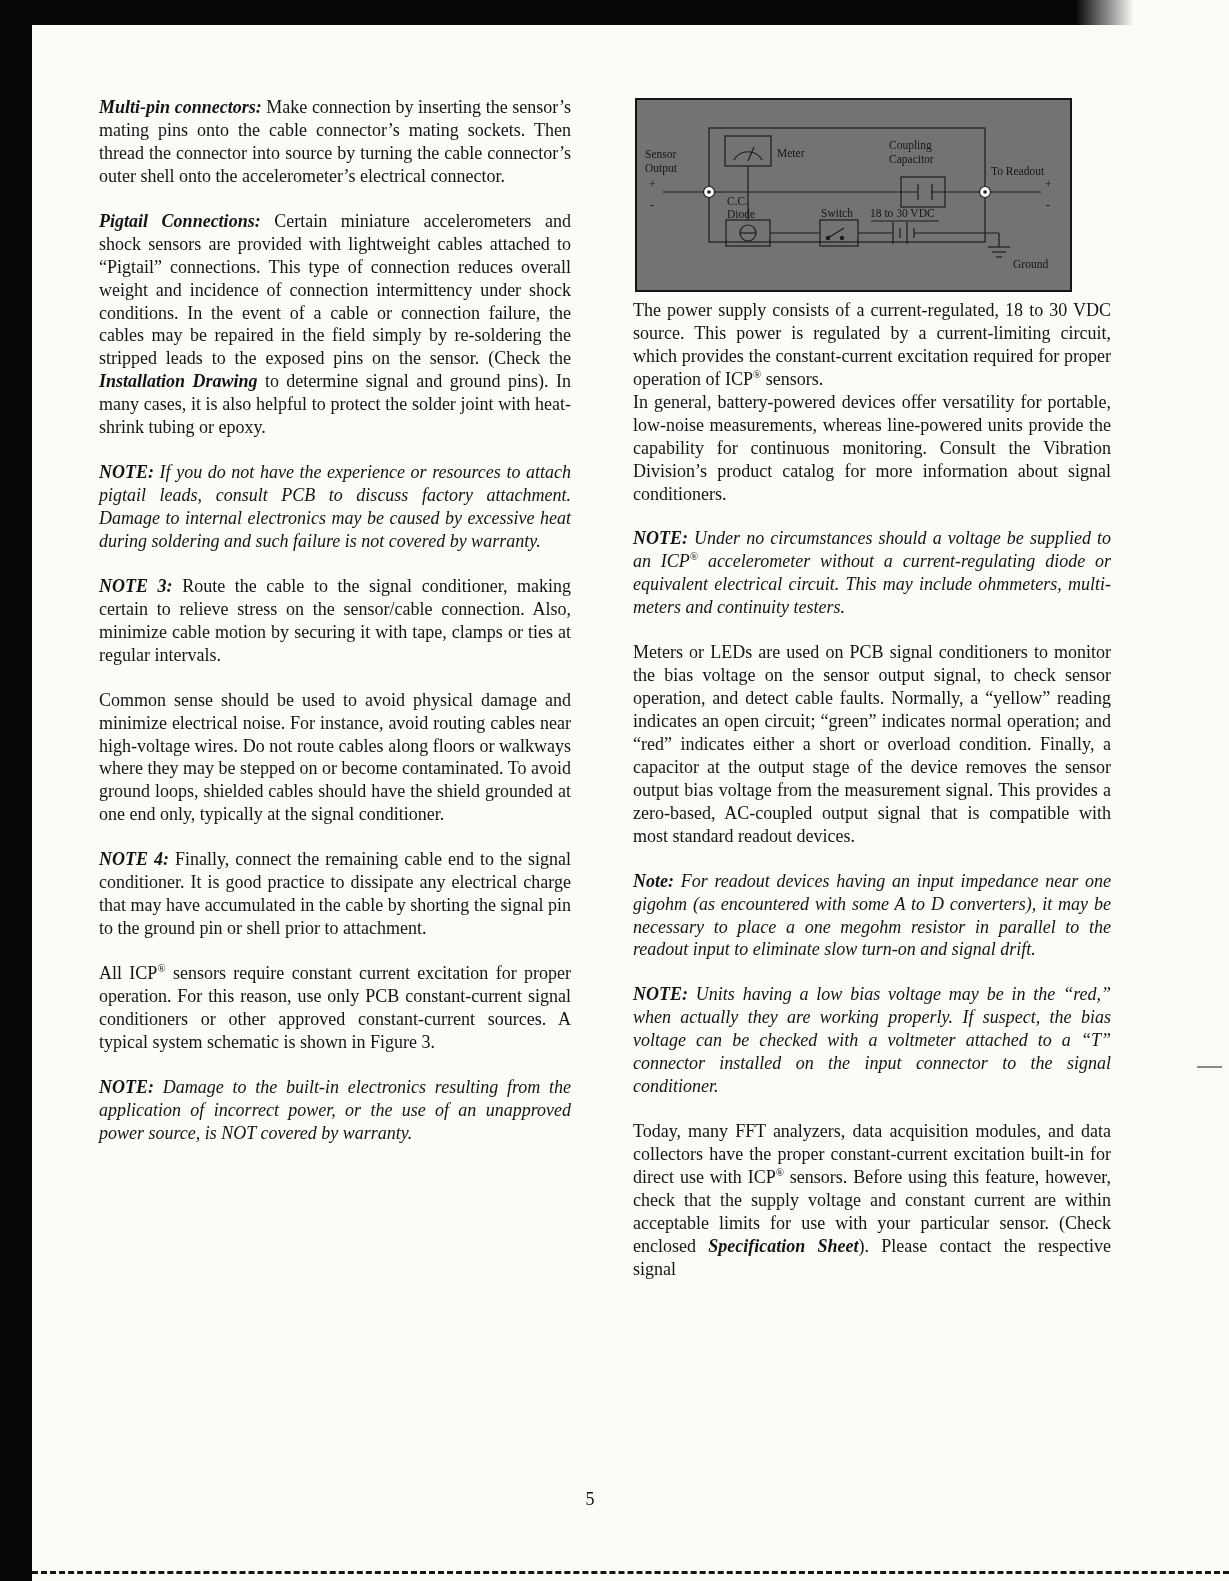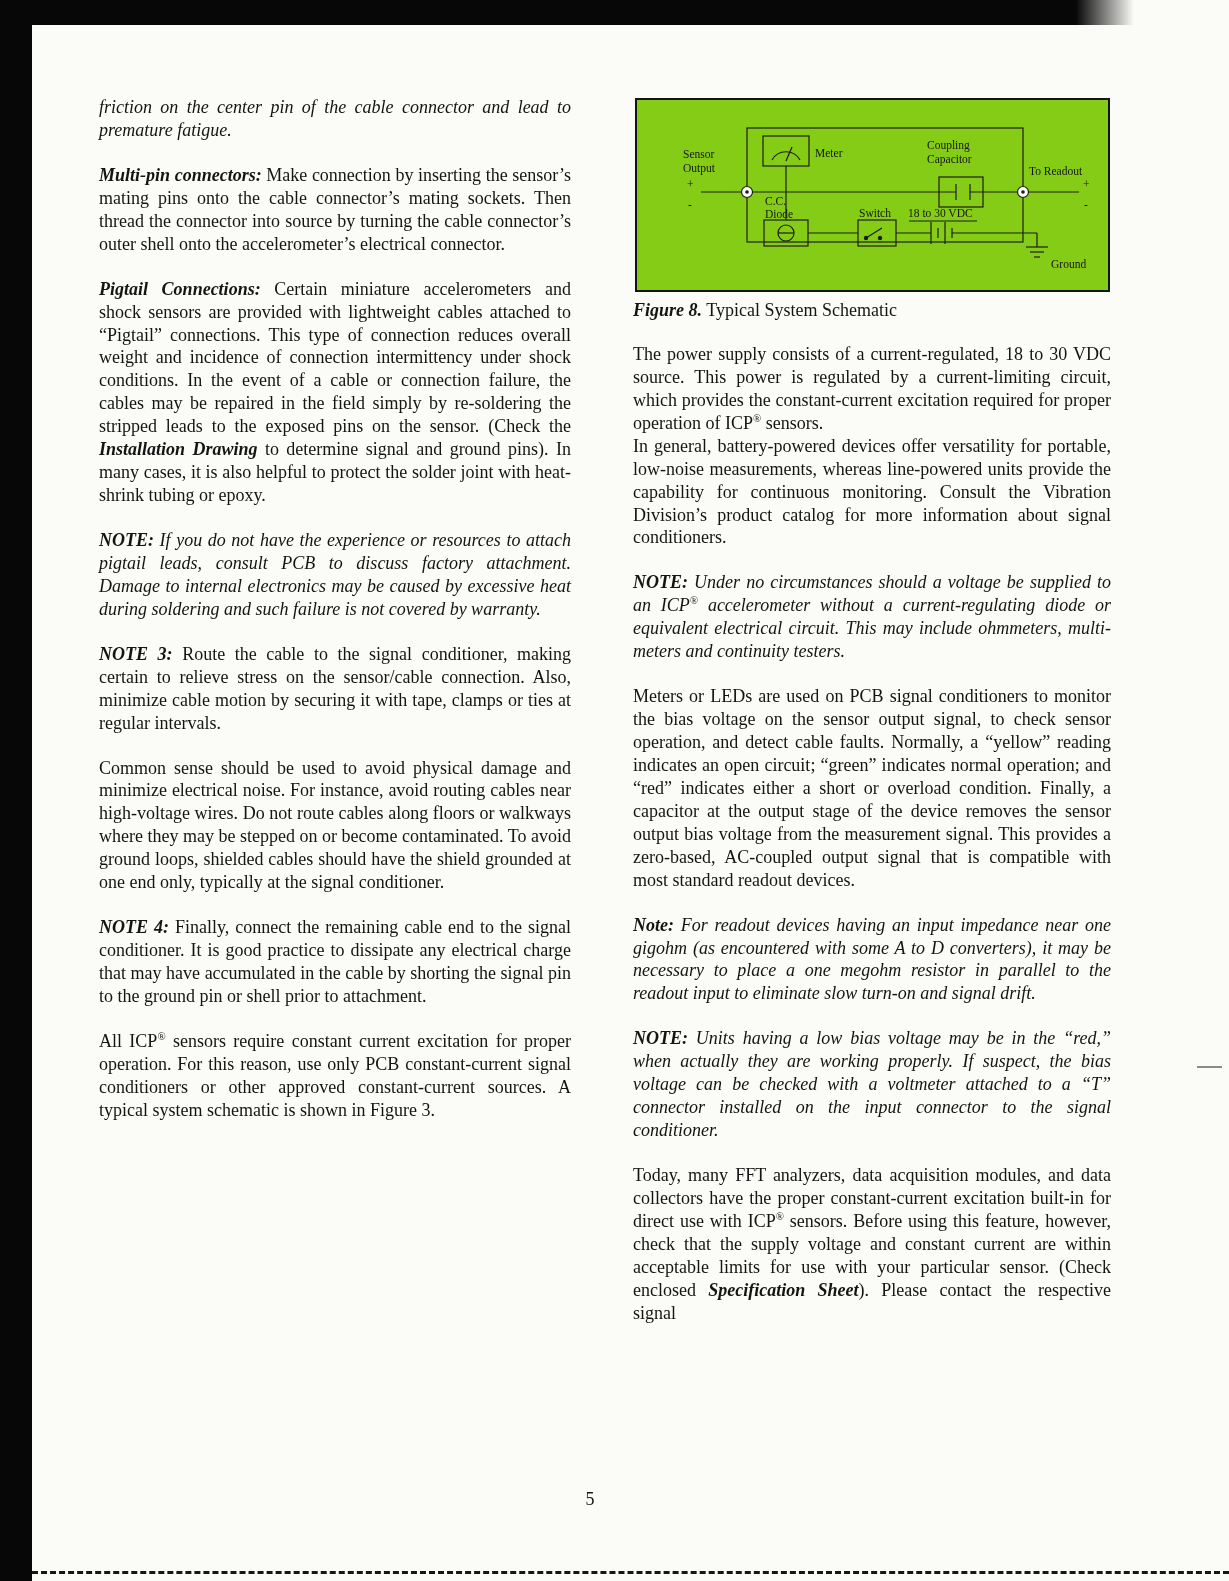--- a/index.html
+++ b/index.html
@@ -15,46 +15,46 @@
   .artifact-dash { position:absolute; left:1197px; top:1066px; width:25px; height:2px; background:#8a8a8a; }
 
   .col { position:absolute; top:96px; font-size:18px; line-height:1.275; text-align:justify; }
   .col-left  { left:99px;  width:472px; }
   .col-right { left:633px; width:478px; }
   .para { margin:0 0 22px 0; }
   .b { font-weight:bold;font-style:italic; }
   .i { font-style:italic; }
   sup { font-size:0.6em; line-height:0; }
 
-  .figure-box { width:433px; height:190px; border:2px solid #141414; background:#84cc16; margin:2px 0 7px 2px;padding-left:38px; }
+  .figure-box { width:433px; height:190px; border:2px solid #141414; background:#737373; margin:2px 0 7px 2px; }
   .schematic { display:block; }
   .fig-caption { margin:0 0 21px 0; text-align:left; }
   .sch-label text { font-family:"Liberation Serif", serif; font-size:11.5px; }
 
   .page-number { position:absolute; left:0; top:1489px; width:1180px; text-align:center; font-size:18px; }
 </style>
 </head>
 <body>
 
 <div class="page">
 
   <div class="scan-left"></div>
   <div class="scan-top"></div>
   <div class="scan-bottom"></div>
   <div class="artifact-dash"></div>
 
   <div class="col col-left">
-    <p class="para"><span class="i">friction on the center pin of the cable connector and lead to premature fatigue.</span></p>
     <p class="para"><span class="b">Multi-pin connectors:</span><span> Make connection by inserting the sensor’s mating pins onto the cable connector’s mating sockets.  Then thread the connector into source by turning the cable connector’s outer shell onto the accelerometer’s electrical connector.</span></p>
     <p class="para"><span class="b">Pigtail Connections:</span><span> Certain miniature accelerometers and shock sensors are provided with lightweight cables attached to “Pigtail” connections.  This type of connection reduces overall weight and incidence of connection intermittency under shock conditions.  In the event of a cable or connection failure, the cables may be repaired in the field simply by re-soldering the stripped leads to the exposed pins on the sensor.  (Check the </span><span class="b">Installation Drawing</span><span> to determine signal and ground pins).  In many cases, it is also helpful to protect the solder joint with heat-shrink tubing or epoxy.</span></p>
     <p class="para"><span class="b">NOTE:</span><span class="i"> If you do not have the experience or resources to attach pigtail leads, consult PCB to discuss factory attachment.  Damage to internal electronics may be caused by excessive heat during soldering and such failure is not covered by warranty.</span></p>
     <p class="para"><span class="b">NOTE 3:</span><span> Route the cable to the signal conditioner, making certain to relieve stress on the sensor/cable connection.  Also, minimize cable motion by securing it with tape, clamps or ties at regular intervals.</span></p>
     <p class="para"><span>Common sense should be used to avoid physical damage and minimize electrical noise.  For instance, avoid routing cables near high-voltage wires.  Do not route cables along floors or walkways where they may be stepped on or become contaminated.  To avoid ground loops, shielded cables should have the shield grounded at one end only, typically at the signal conditioner.</span></p>
     <p class="para"><span class="b">NOTE 4:</span><span> Finally, connect the remaining cable end to the signal conditioner.  It is good practice to dissipate any electrical charge that may have accumulated in the cable by shorting the signal pin to the ground pin or shell prior to attachment.</span></p>
     <p class="para"><span>All ICP</span><sup>®</sup><span> sensors require constant current excitation for proper operation.  For this reason, use only PCB constant-current signal conditioners or other approved constant-current sources.  A typical system schematic is shown in Figure 3.</span></p>
+    <p class="para"><span class="b">NOTE:</span><span class="i"> Damage to the built-in electronics resulting from the application of incorrect power, or the use of an unapproved power source, is NOT covered by warranty.</span></p>
   </div>
 
   <div class="col col-right">
 
     <div class="figure-box">
       <svg class="schematic" viewBox="0 0 429 184" width="429" height="184" xmlns="http://www.w3.org/2000/svg">
         <g stroke="#1c1c1c" stroke-width="1.2" fill="none">
           <rect x="72" y="28" width="276" height="114"></rect>
           <line x1="26" y1="92" x2="281" y2="92"></line>
           <line x1="295" y1="92" x2="404" y2="92"></line>
@@ -132,21 +132,20 @@
           <text x="409" y="108">-</text>
           <text x="90" y="105">C.C.</text>
           <text x="90" y="118">Diode</text>
           <text x="184" y="117">Switch</text>
           <text x="233" y="117">18 to 30 VDC</text>
           <text x="376" y="168">Ground</text>
         </g>
       </svg>
     </div>
 
-    <p class="fig-caption"><span class="b">Figure 8.</span><span> Typical System Schematic</span></p>
 
     <p class="para"><span>The power supply consists of a current-regulated, 18 to 30 VDC source.  This power is regulated by a current-limiting circuit, which provides the constant-current excitation required for proper operation of ICP</span><sup>®</sup><span> sensors.</span><br><span>In general, battery-powered devices offer versatility for portable, low-noise measurements, whereas line-powered units provide the capability for continuous monitoring.  Consult the Vibration Division’s product catalog for more information about signal conditioners.</span></p>
     <p class="para"><span class="b">NOTE:</span><span class="i"> Under no circumstances should a voltage be supplied to an ICP</span><sup class="i">®</sup><span class="i"> accelerometer without a current-regulating diode or equivalent electrical circuit.  This may include ohmmeters, multi-meters and continuity testers.</span></p>
     <p class="para"><span>Meters or LEDs are used on PCB signal conditioners to monitor the bias voltage on the sensor output signal, to check sensor operation, and detect cable faults.  Normally, a “yellow” reading indicates an open circuit; “green” indicates normal operation; and “red” indicates either a short or overload condition.  Finally, a capacitor at the output stage of the device removes the sensor output bias voltage from the measurement signal.  This provides a zero-based, AC-coupled output signal that is compatible with most standard readout devices.</span></p>
     <p class="para"><span class="b">Note:</span><span class="i"> For readout devices having an input impedance near one gigohm (as encountered with some A to D converters), it may be necessary to place a one megohm resistor in parallel to the readout input to eliminate slow turn-on and signal drift.</span></p>
     <p class="para"><span class="b">NOTE:</span><span class="i">  Units having a low bias voltage may be in the “red,” when actually they are working properly.  If suspect, the bias voltage can be checked with a voltmeter attached to a “T” connector installed on the input connector to the signal conditioner.</span></p>
     <p class="para"><span>Today, many FFT analyzers, data acquisition modules, and data collectors have the proper constant-current excitation built-in for direct use with ICP</span><sup>®</sup><span> sensors.  Before using this feature, however, check that the supply voltage and constant current are within acceptable limits for use with your particular sensor.  (Check enclosed </span><span class="b">Specification Sheet</span><span>).  Please contact the respective signal</span></p>
   </div>
 
   <div class="page-number">5</div>

